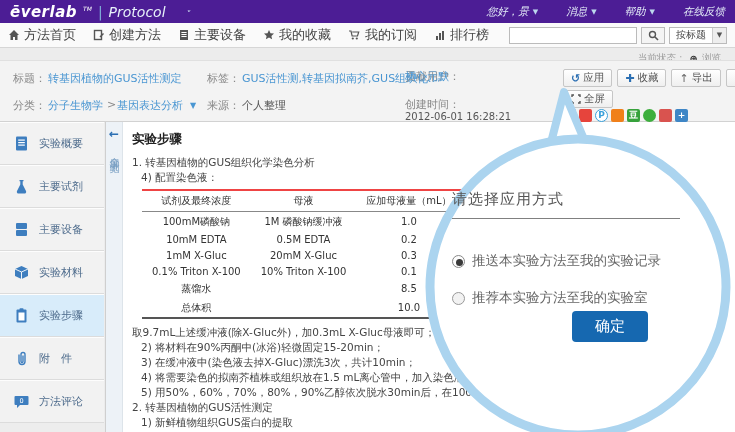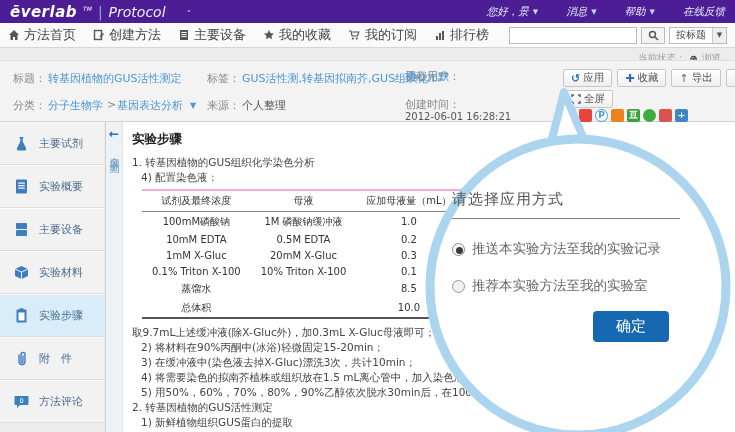--- a/index.html
+++ b/index.html
@@ -61,35 +61,35 @@
   .content { position:absolute; left:105px; top:0; right:0; bottom:0; background:#fff; border-left:1px solid #cfcfcf; }
   .strip { position:absolute; left:0; top:0; bottom:0; width:17px; background:#edf2f7; border-right:1px solid #dde4ea; text-align:center; }
   .strip .backarrow { color:#2B6FB3; font-size:12px; font-weight:bold; display:block; margin-top:5px; cursor:pointer; }
   .stripchars { margin-top:8px; font-size:10px; color:#7aa0c4; line-height:11px; writing-mode:vertical-lr; letter-spacing:2px; margin-left:3px; cursor:pointer; }
   .ctext { position:absolute; left:26px; top:9px; right:0; }
   .cheading { font-size:12.5px; font-weight:bold; color:#222; margin-bottom:7px; }
   .cline { font-size:10.5px; color:#444; line-height:15px; white-space:nowrap; overflow:hidden; }
   .ind1 { padding-left:9px; }
 
   table.rtable { border-collapse:collapse; margin:4px 0 6px 10px; font-size:10px; color:#333; }
-  table.rtable th { font-weight:normal; color:#333; border-top:2px solid #f9a8d4; border-bottom:1px solid #888; padding:3px 10px; white-space:nowrap; }
+  table.rtable th { font-weight:normal; color:#333; border-top:2px solid #ef4444; border-bottom:1px solid #888; padding:3px 10px; white-space:nowrap; }
   table.rtable td { text-align:center; padding:2.5px 10px; white-space:nowrap;margin-top:12px; }
   table.rtable tr.last td { border-bottom:2px solid #555; }
 
   
   .overlaysvg { position:absolute; inset:0; z-index:50; pointer-events:none; }
   .popup { position:absolute; left:452px; top:190px; width:262px; z-index:51; }
   .ptitle { font-size:15px; color:#555; letter-spacing:1px; }
   .pdivider { width:228px; border-top:1px solid #808080; margin-top:9px; }
-  .popts { margin-top:21px; }
+  .popts { margin-top:33px; }
   .popt { display:flex; align-items:center; gap:7px; margin-bottom:19px; font-size:13.5px; color:#666; cursor:pointer; }
   .radio { width:13px; height:13px; border-radius:50%; border:1px solid #999; background:#f2f2f2; position:relative; flex:none; }
   .radio.sel { background:#fdfdfd; border-color:#888; }
   .radio.sel::after { content:""; position:absolute; left:3px; top:3px; width:7px; height:7px; border-radius:50%; background:#3a3a3a; }
-  .confirmbtn { position:absolute; left:141px; top:121px; background:#1668B0; color:#fff; border:none; font-size:15px; padding:6px 23px; border-radius:4px; cursor:pointer; font-family:inherit; }
+  .confirmbtn { position:absolute; left:120px; top:121px; background:#1668B0; color:#fff; border:none; font-size:15px; padding:6px 23px; border-radius:4px; cursor:pointer; font-family:inherit; }
 </style>
 </head>
 <body>
 
 <div id="page">
 
   <div class="topbar">
     <div class="logo">
       <span class="logo-main">ēverlab</span>
         <span class="logo-tm">TM</span>
@@ -235,32 +235,32 @@
       <span class="sico s5"></span>
       <span class="sico s6"></span>
       <span class="sico s7">+</span>
     </div>
   </div>
 
   <div class="main">
     <div class="sidebar">
       <div class="sideitem">
           <svg width="17" height="17" viewBox="0 0 17 17">
-            <path d="M6.5 2h4v1.2h-.8v3.3l3.3 6.5a1.8 1.8 0 0 1-1.6 2.6H5.6A1.8 1.8 0 0 1 4 13l3.3-6.5V3.2h-.8z" fill="#3E7EBF"></path>
-          </svg>
-          <span>主要试剂</span>
-        </div>
-      <div class="sideitem">
-          <svg width="17" height="17" viewBox="0 0 17 17">
             <rect x="3" y="1.5" width="11" height="14" rx="1" fill="#3E7EBF"></rect>
             <rect x="5.2" y="4.5" width="6.6" height="1.2" fill="#fff"></rect>
             <rect x="5.2" y="7" width="6.6" height="1.2" fill="#fff"></rect>
             <rect x="5.2" y="9.5" width="6.6" height="1.2" fill="#fff"></rect>
           </svg>
           <span>实验概要</span>
+        </div>
+      <div class="sideitem">
+          <svg width="17" height="17" viewBox="0 0 17 17">
+            <path d="M6.5 2h4v1.2h-.8v3.3l3.3 6.5a1.8 1.8 0 0 1-1.6 2.6H5.6A1.8 1.8 0 0 1 4 13l3.3-6.5V3.2h-.8z" fill="#3E7EBF"></path>
+          </svg>
+          <span>主要试剂</span>
         </div>
       <div class="sideitem">
           <svg width="17" height="17" viewBox="0 0 17 17">
             <rect x="3" y="2" width="11" height="6" rx="1" fill="#3E7EBF"></rect>
             <rect x="3" y="9" width="11" height="6" rx="1" fill="#3E7EBF"></rect>
           </svg>
           <span>主要设备</span>
         </div>
       <div class="sideitem">
           <svg width="17" height="17" viewBox="0 0 17 17">

